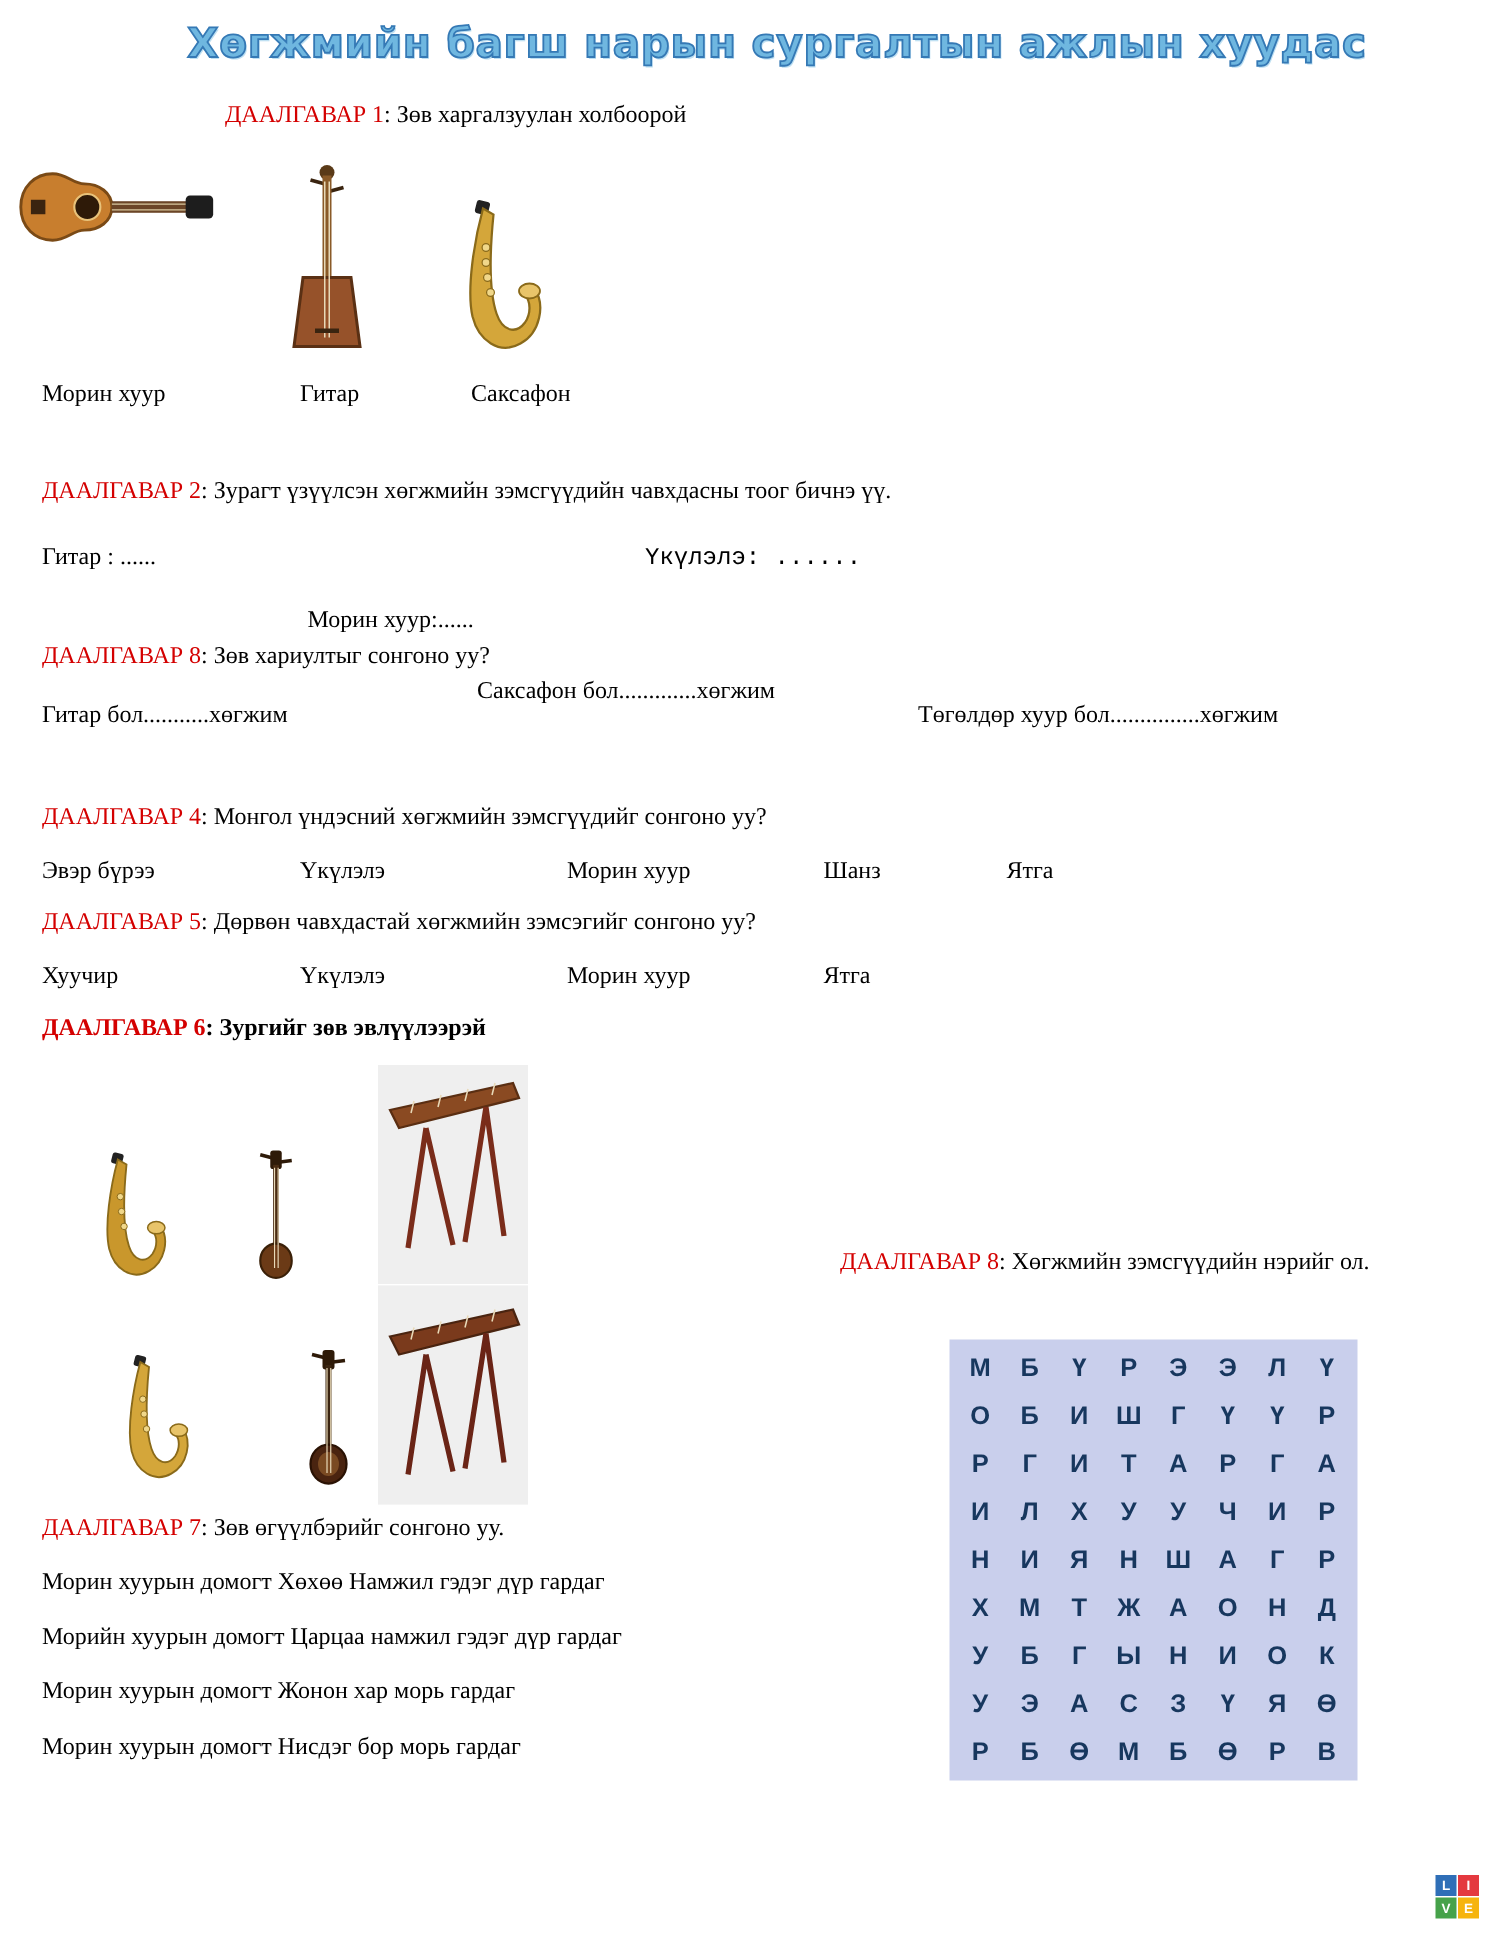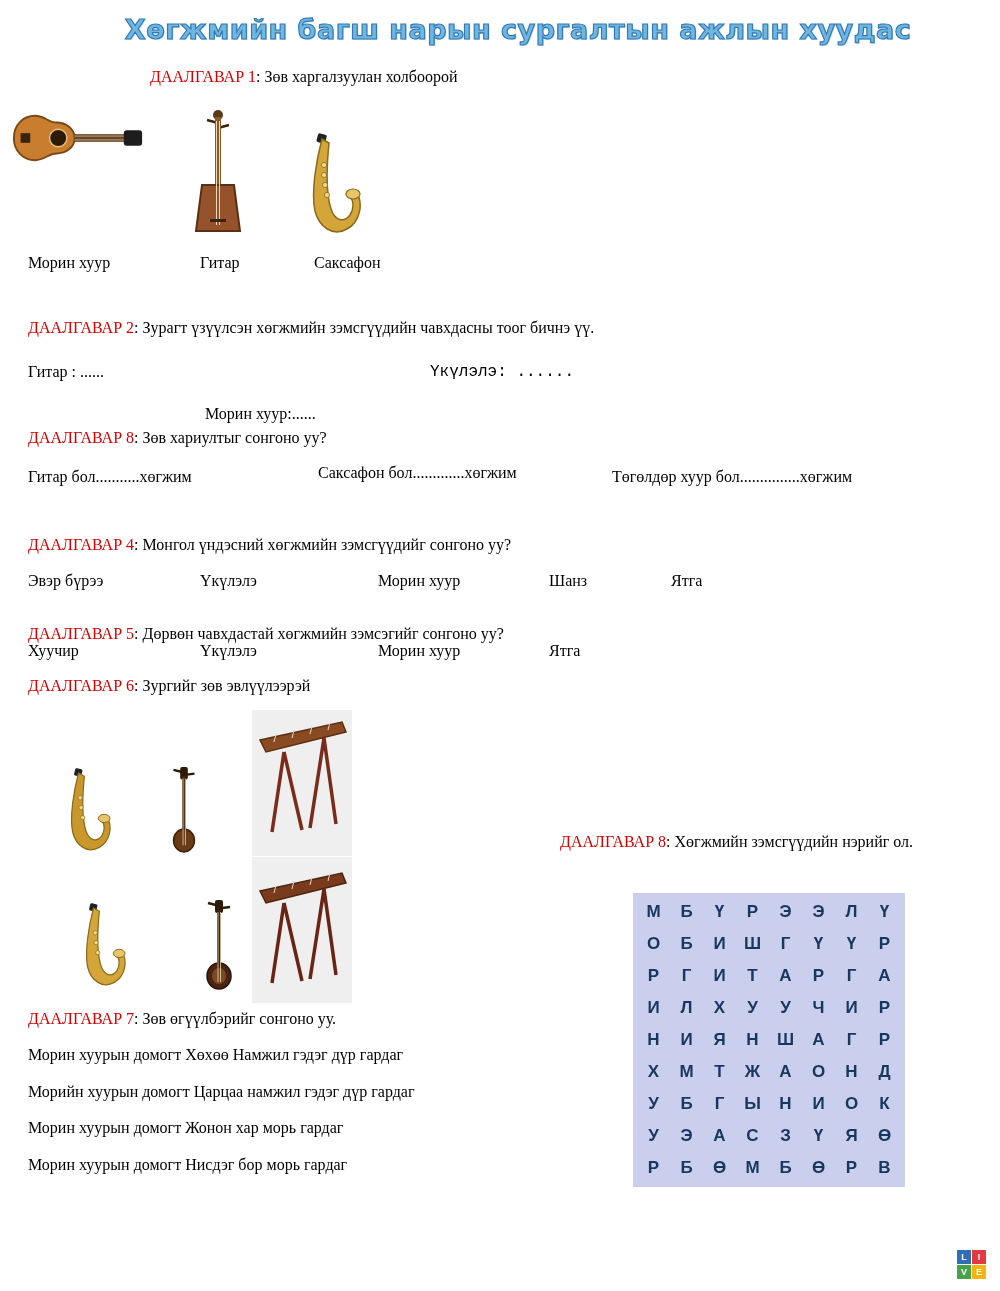--- a/index.html
+++ b/index.html
@@ -103,41 +103,41 @@
     <span class="task-label">ДААЛГАВАР 2</span><span>: Зурагт үзүүлсэн хөгжмийн зэмсгүүдийн чавхдасны тоог бичнэ үү.</span>
   </div>
   <div class="abs opt" style="left:28px;top:363px;">Гитар : ......</div>
   <div class="abs opt" style="left:205px;top:363px;margin-top:42px;">Морин хуур:......</div>
   <div class="abs opt" style="left:430px;top:363px;font-family:Liberation Mono, monospace;">Үкүлэлэ: ......</div>
 
   <div class="abs" style="left:28px;top:429px;">
     <span class="task-label">ДААЛГАВАР 8</span><span>: Зөв хариултыг сонгоно уу?</span>
   </div>
   <div class="abs opt" style="left:28px;top:468px;">Гитар бол...........хөгжим</div>
-  <div class="abs opt" style="left:318px;top:464px;">Саксафон бол.............хөгжим</div>
+  <div class="abs opt" style="left:318px;top:452px;">Саксафон бол.............хөгжим</div>
   <div class="abs opt" style="left:612px;top:468px;">Төгөлдөр хуур бол...............хөгжим</div>
 
   <div class="abs" style="left:28px;top:536px;">
     <span class="task-label">ДААЛГАВАР 4</span><span>: Монгол үндэсний хөгжмийн зэмсгүүдийг сонгоно уу?</span>
   </div>
   <div class="abs opt" style="left:28px;top:572px;">Эвэр бүрээ</div>
   <div class="abs opt" style="left:200px;top:572px;">Үкүлэлэ</div>
   <div class="abs opt" style="left:378px;top:572px;">Морин хуур</div>
   <div class="abs opt" style="left:549px;top:572px;">Шанз</div>
   <div class="abs opt" style="left:671px;top:572px;">Ятга</div>
 
-  <div class="abs" style="left:28px;top:606px;margin-top:19px;">
+  <div class="abs" style="left:28px;top:606px;">
     <span class="task-label">ДААЛГАВАР 5</span><span>: Дөрвөн чавхдастай хөгжмийн зэмсэгийг сонгоно уу?</span>
   </div>
   <div class="abs opt" style="left:28px;top:642px;">Хуучир</div>
   <div class="abs opt" style="left:200px;top:642px;">Үкүлэлэ</div>
   <div class="abs opt" style="left:378px;top:642px;">Морин хуур</div>
   <div class="abs opt" style="left:549px;top:642px;">Ятга</div>
 
-  <div class="abs" style="left:28px;top:677px;">
+  <div class="abs" style="left:28px;top:677px;font-weight:bold;">
     <span class="task-label">ДААЛГАВАР 6</span><span>: Зургийг зөв эвлүүлээрэй</span>
   </div>
 
   <div class="img-box" style="left:57px;top:768px;">
     <svg viewBox="0 0 62 104" width="58" height="86">
       <rect x="17" y="1" width="9" height="9" rx="2" fill="#222" transform="rotate(14 22 6)"></rect>
       <path d="M22,6 L29,10 C27,30 25,58 31,76 C35,88 44,90 50,82 C54,76 54,68 50,64 L56,59 C64,70 60,89 47,96 C33,104 19,94 15,78 C11,60 16,28 22,6 Z" fill="#c9972c" stroke="#8a6a1a" stroke-width="1.5"></path>
       <ellipse cx="53" cy="61" rx="7" ry="5" fill="#e8c46a" stroke="#8a6a1a" stroke-width="1.2"></ellipse>
       <circle cx="24" cy="36" r="2.6" fill="#f0d78a" stroke="#8a6a1a" stroke-width="0.8"></circle>
       <circle cx="25" cy="48" r="2.6" fill="#f0d78a" stroke="#8a6a1a" stroke-width="0.8"></circle>

